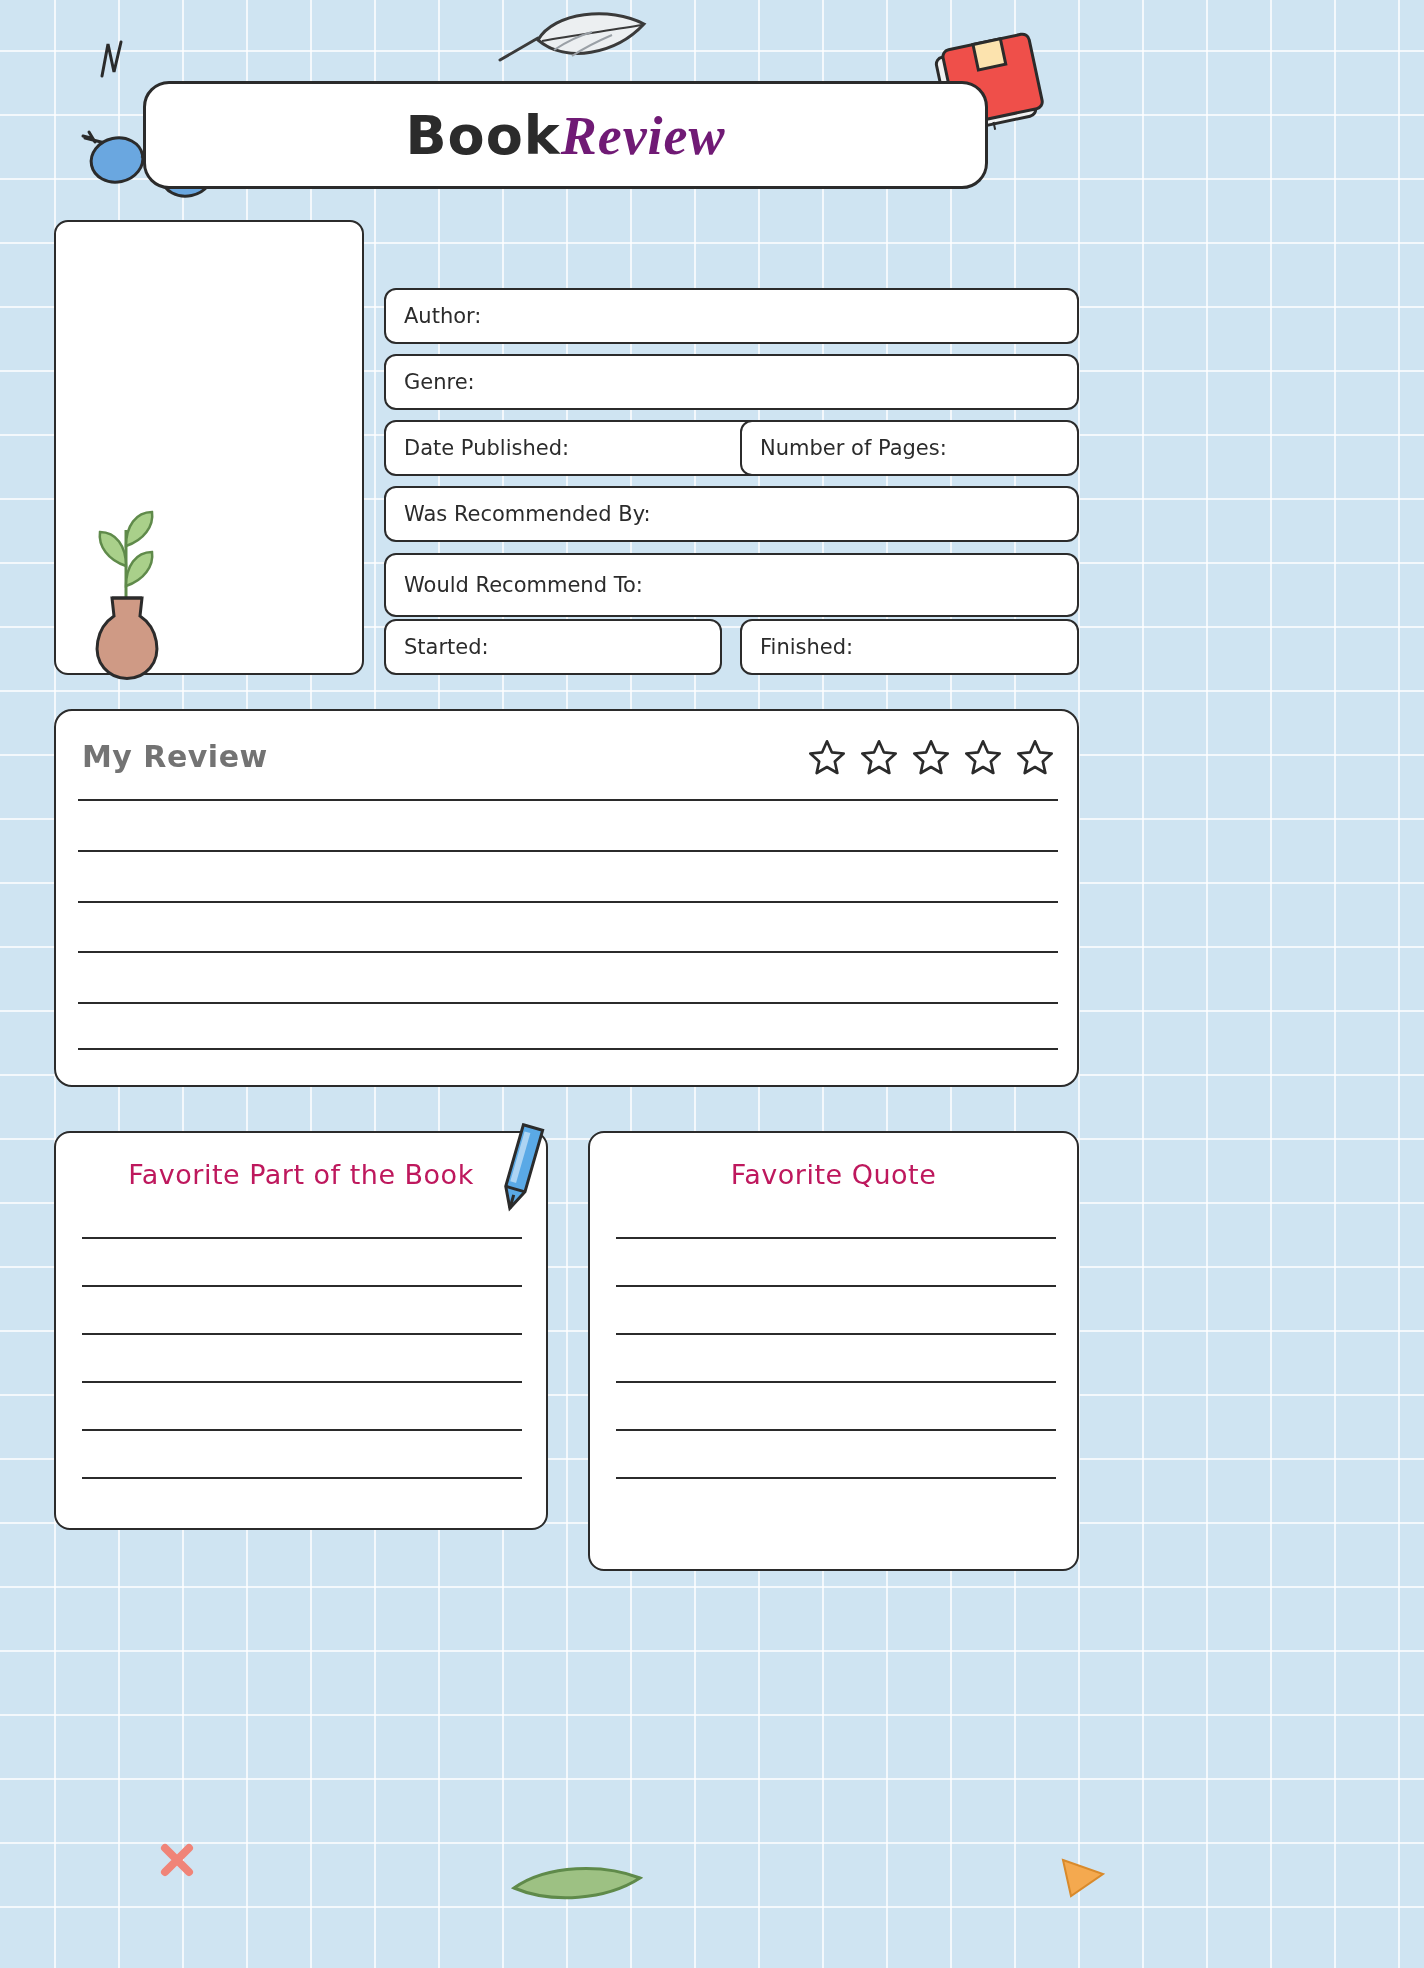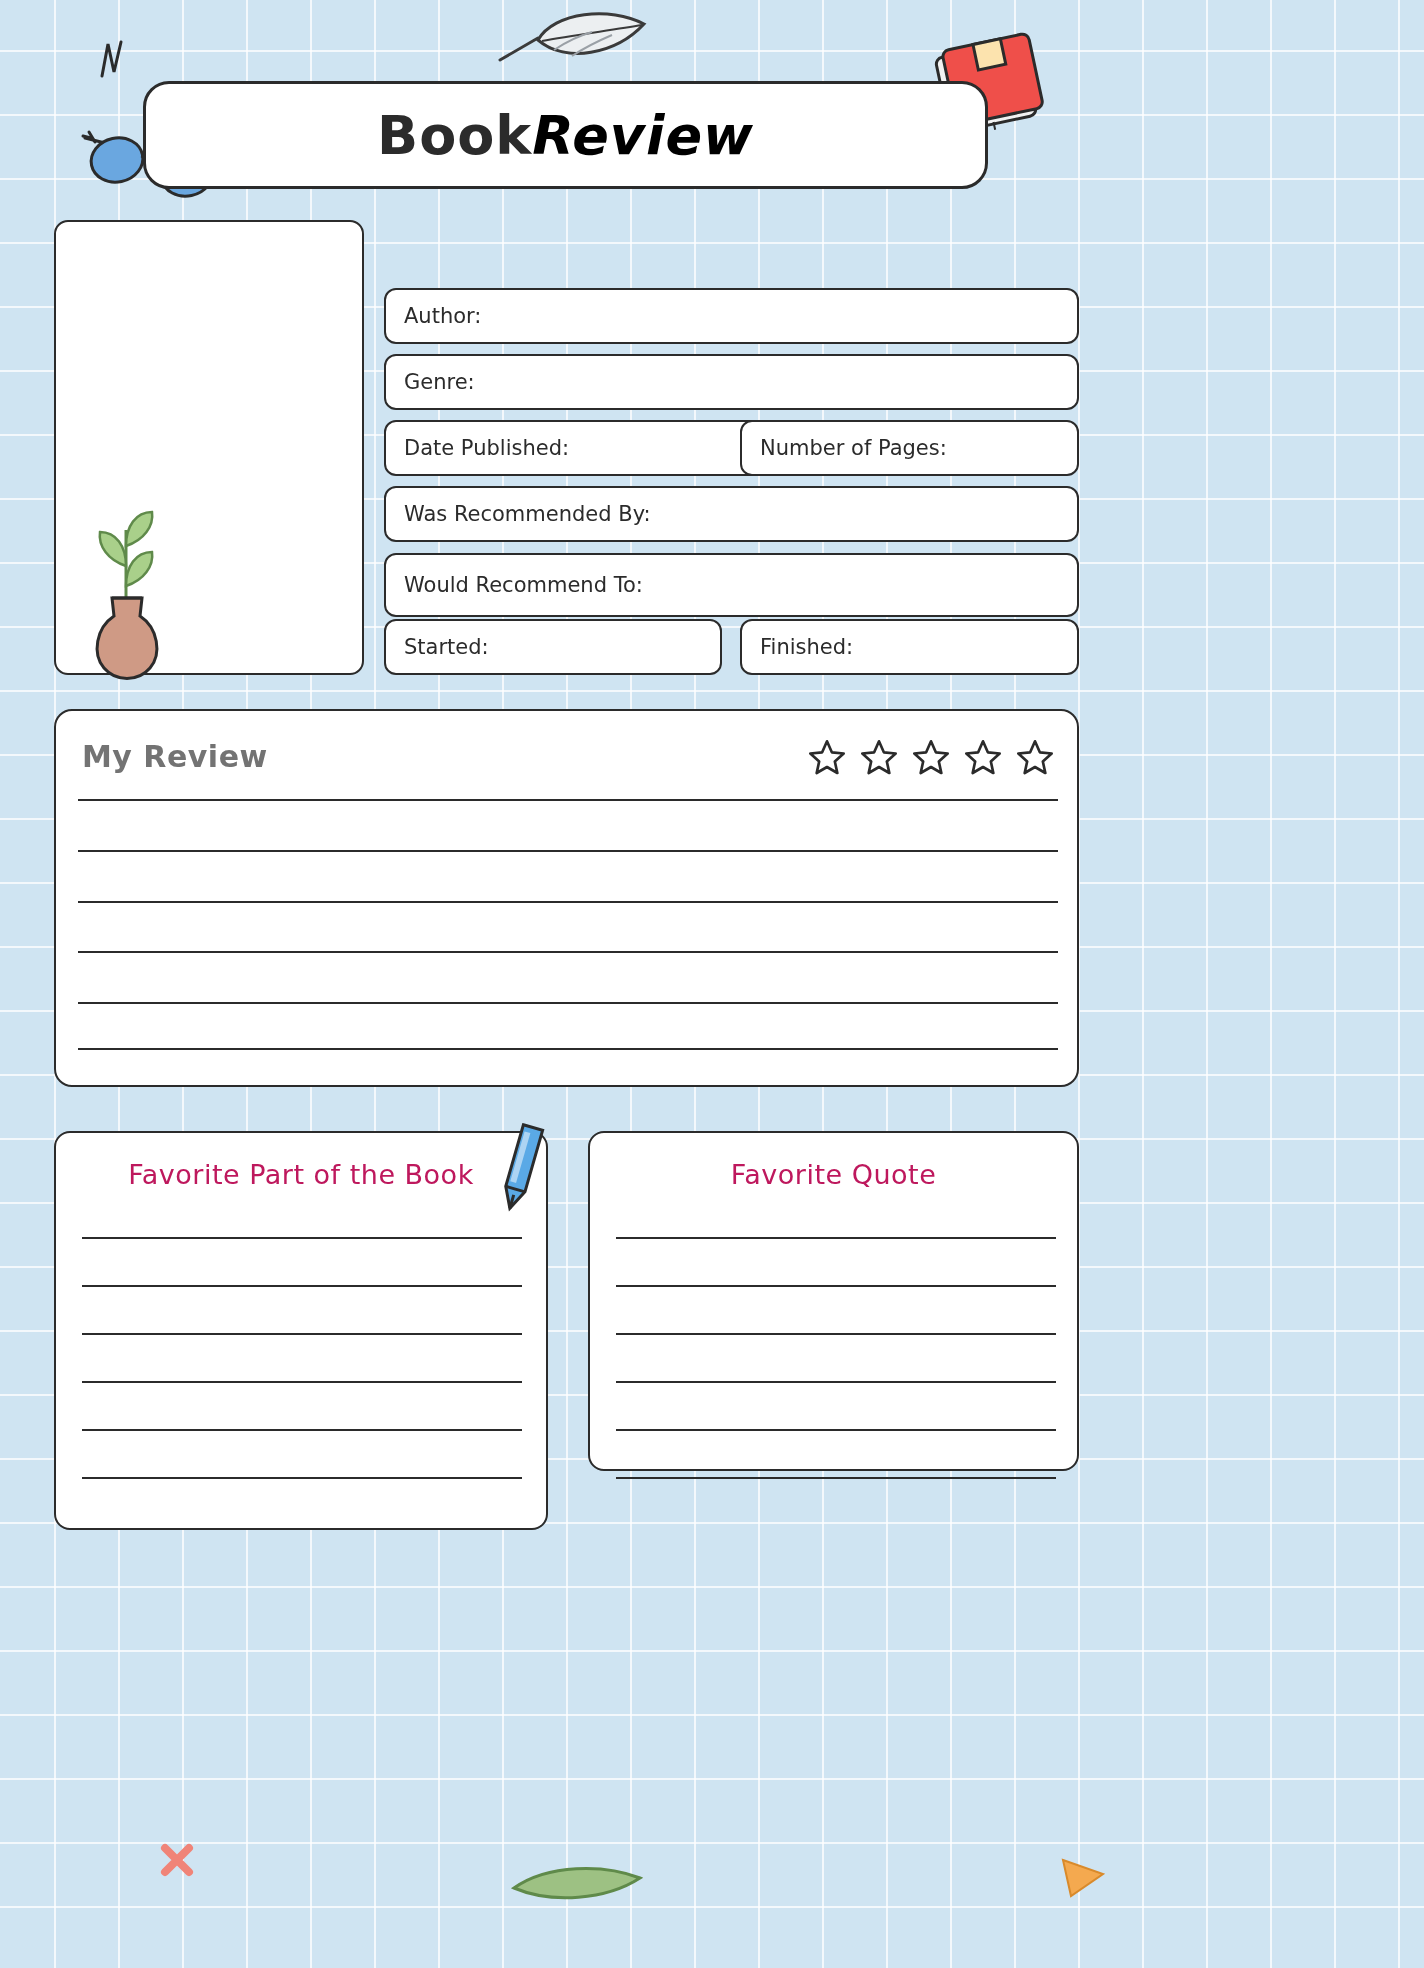--- a/index.html
+++ b/index.html
@@ -48,21 +48,21 @@
     justify-content: center;
   }
   #title-text {
     font-family: "DejaVu Sans", sans-serif;
     font-size: 54px;
     font-weight: bold;
     letter-spacing: 1px;
     white-space: nowrap;
   }
   #title-text .w1 { color: #2b2b2b; }
-  #title-text .w2 { color: #000000; font-style: italic; margin-left: 0; }
+  #title-text .w2 { color: #701a75; font-style: italic; margin-left: 0; font-family: Liberation Serif, serif; }
 
   
   .box {
     position: absolute;
     background: #ffffff;
     border: 2.5px solid #2b2b2b;
     border-radius: 12px;
     box-sizing: border-box;
   }
   .field-label {
@@ -122,21 +122,21 @@
     height: 0;
     border-top: 2px solid #2b2b2b;
   }
 
   
   #fav-part-panel {
     left: 54px; top: 1131px; width: 494px; height: 399px;
     border-radius: 16px;
   }
   #fav-quote-panel {
-    left: 588px; top: 1131px; width: 491px; height: 340px;
+    left: 588px; top: 1131px; width: 491px; height: 440px;
     border-radius: 16px;
   }
   .panel-heading {
     position: absolute;
     top: 26px;
     width: 100%;
     text-align: center;
     font-size: 27px;
     font-weight: normal;
     color: #be185d;

